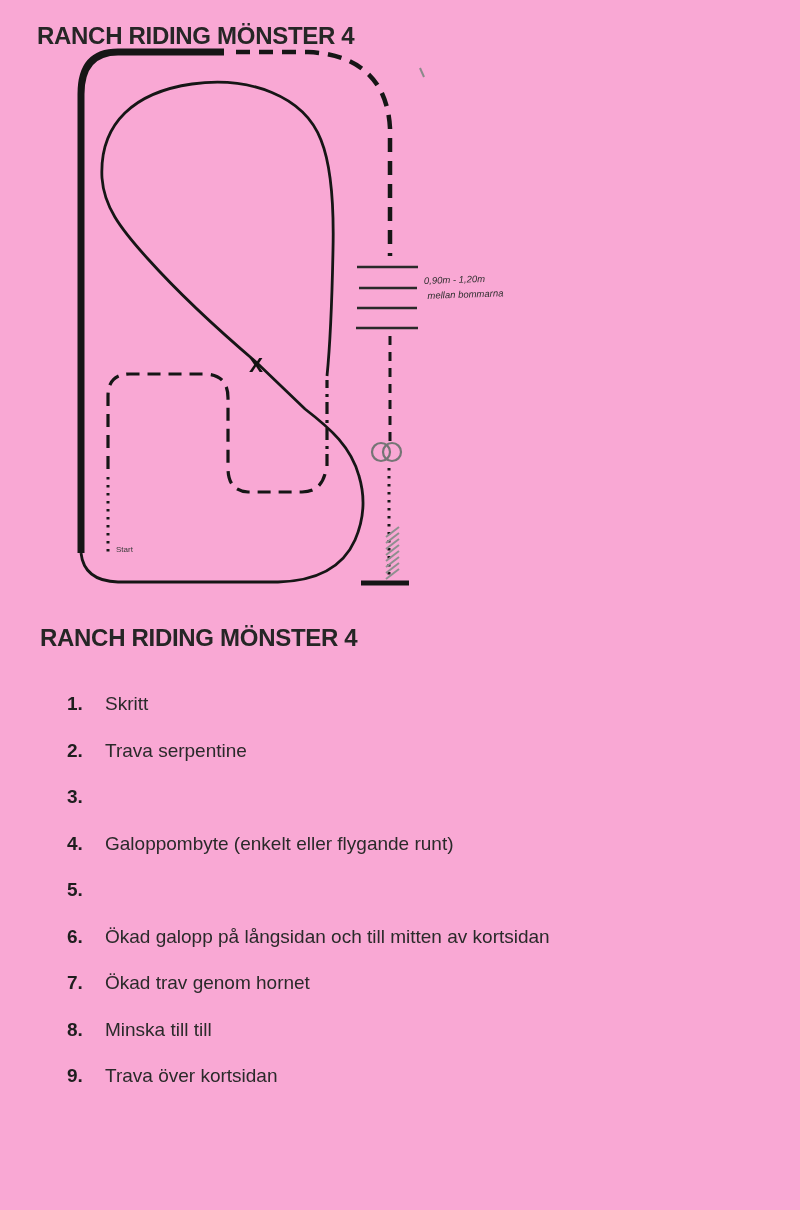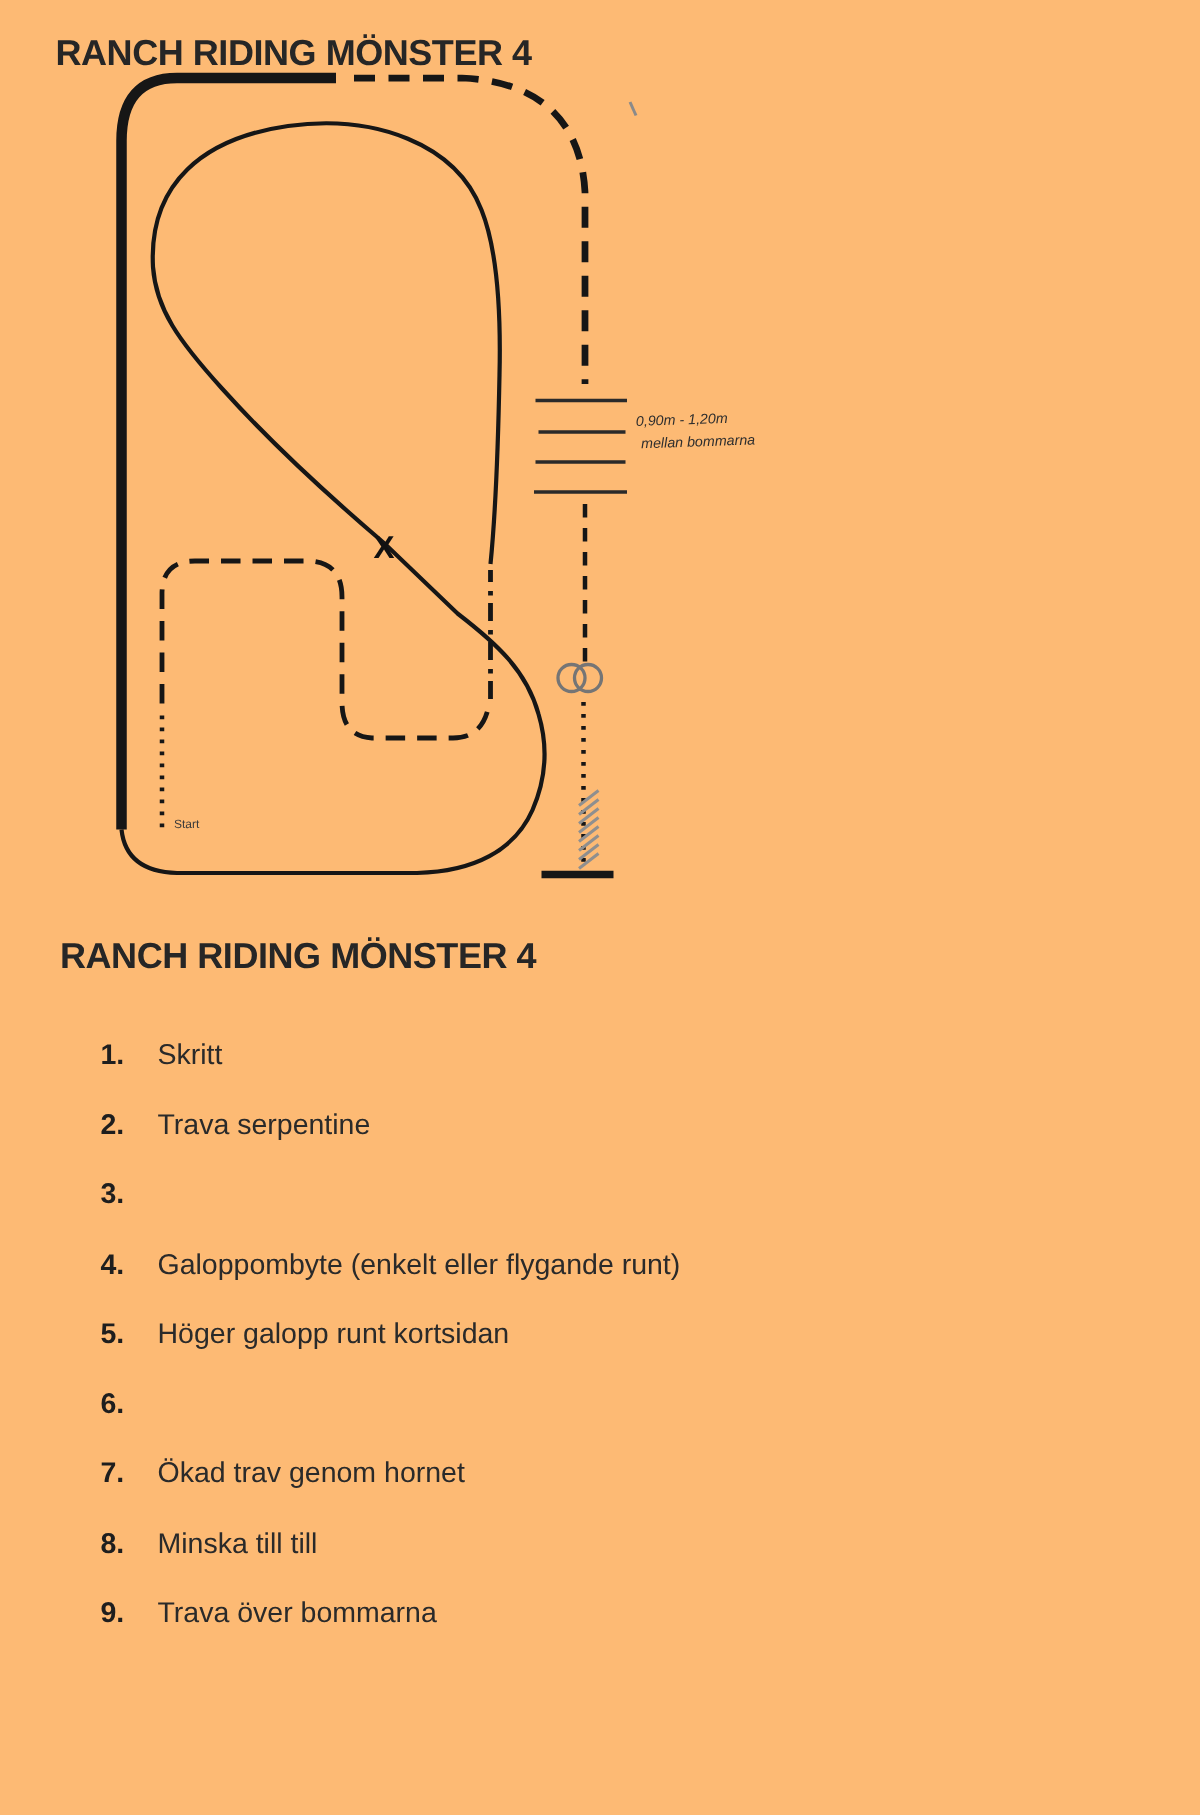--- a/index.html
+++ b/index.html
@@ -1,17 +1,17 @@
 <!DOCTYPE html>
 <html><head>
 <meta charset="utf-8">
 <style>
   html,body{margin:0;padding:0;background:#fff;}
   .page{
-    position:relative;width:800px;height:1210px;background:#fdba74;overflow:hidden;
+    position:relative;width:800px;height:1210px;background:#f9a8d4;overflow:hidden;
     font-family:"Liberation Sans",sans-serif;color:#1c1c1c;
   }
   .doc-title{
     position:absolute;font-weight:700;font-size:24px;letter-spacing:-0.3px;color:#262626;
     white-space:nowrap;
   }
   .title-top{left:37px;top:22px;}
   .title-list{left:40px;top:624px;}
   .diagram-svg{position:absolute;left:0;top:0;}
   .steps{position:absolute;left:40px;top:694px;width:740px;}
@@ -107,32 +107,32 @@
     </div>
     <div class="step">
       <span class="num">3.</span>
     </div>
     <div class="step">
       <span class="num">4.</span>
       <span class="txt">Galoppombyte (enkelt eller flygande runt)</span>
     </div>
     <div class="step">
       <span class="num">5.</span>
-      <span class="txt">Höger galopp runt kortsidan</span>
     </div>
     <div class="step">
       <span class="num">6.</span>
+      <span class="txt">Ökad galopp på långsidan och till mitten av kortsidan</span>
     </div>
     <div class="step">
       <span class="num">7.</span>
       <span class="txt">Ökad trav genom hornet</span>
     </div>
     <div class="step">
       <span class="num">8.</span>
       <span class="txt">Minska till till</span>
     </div>
     <div class="step">
       <span class="num">9.</span>
-      <span class="txt">Trava över bommarna</span>
+      <span class="txt">Trava över kortsidan</span>
     </div>
   </div>
 
 </div>
 
 </body></html>

